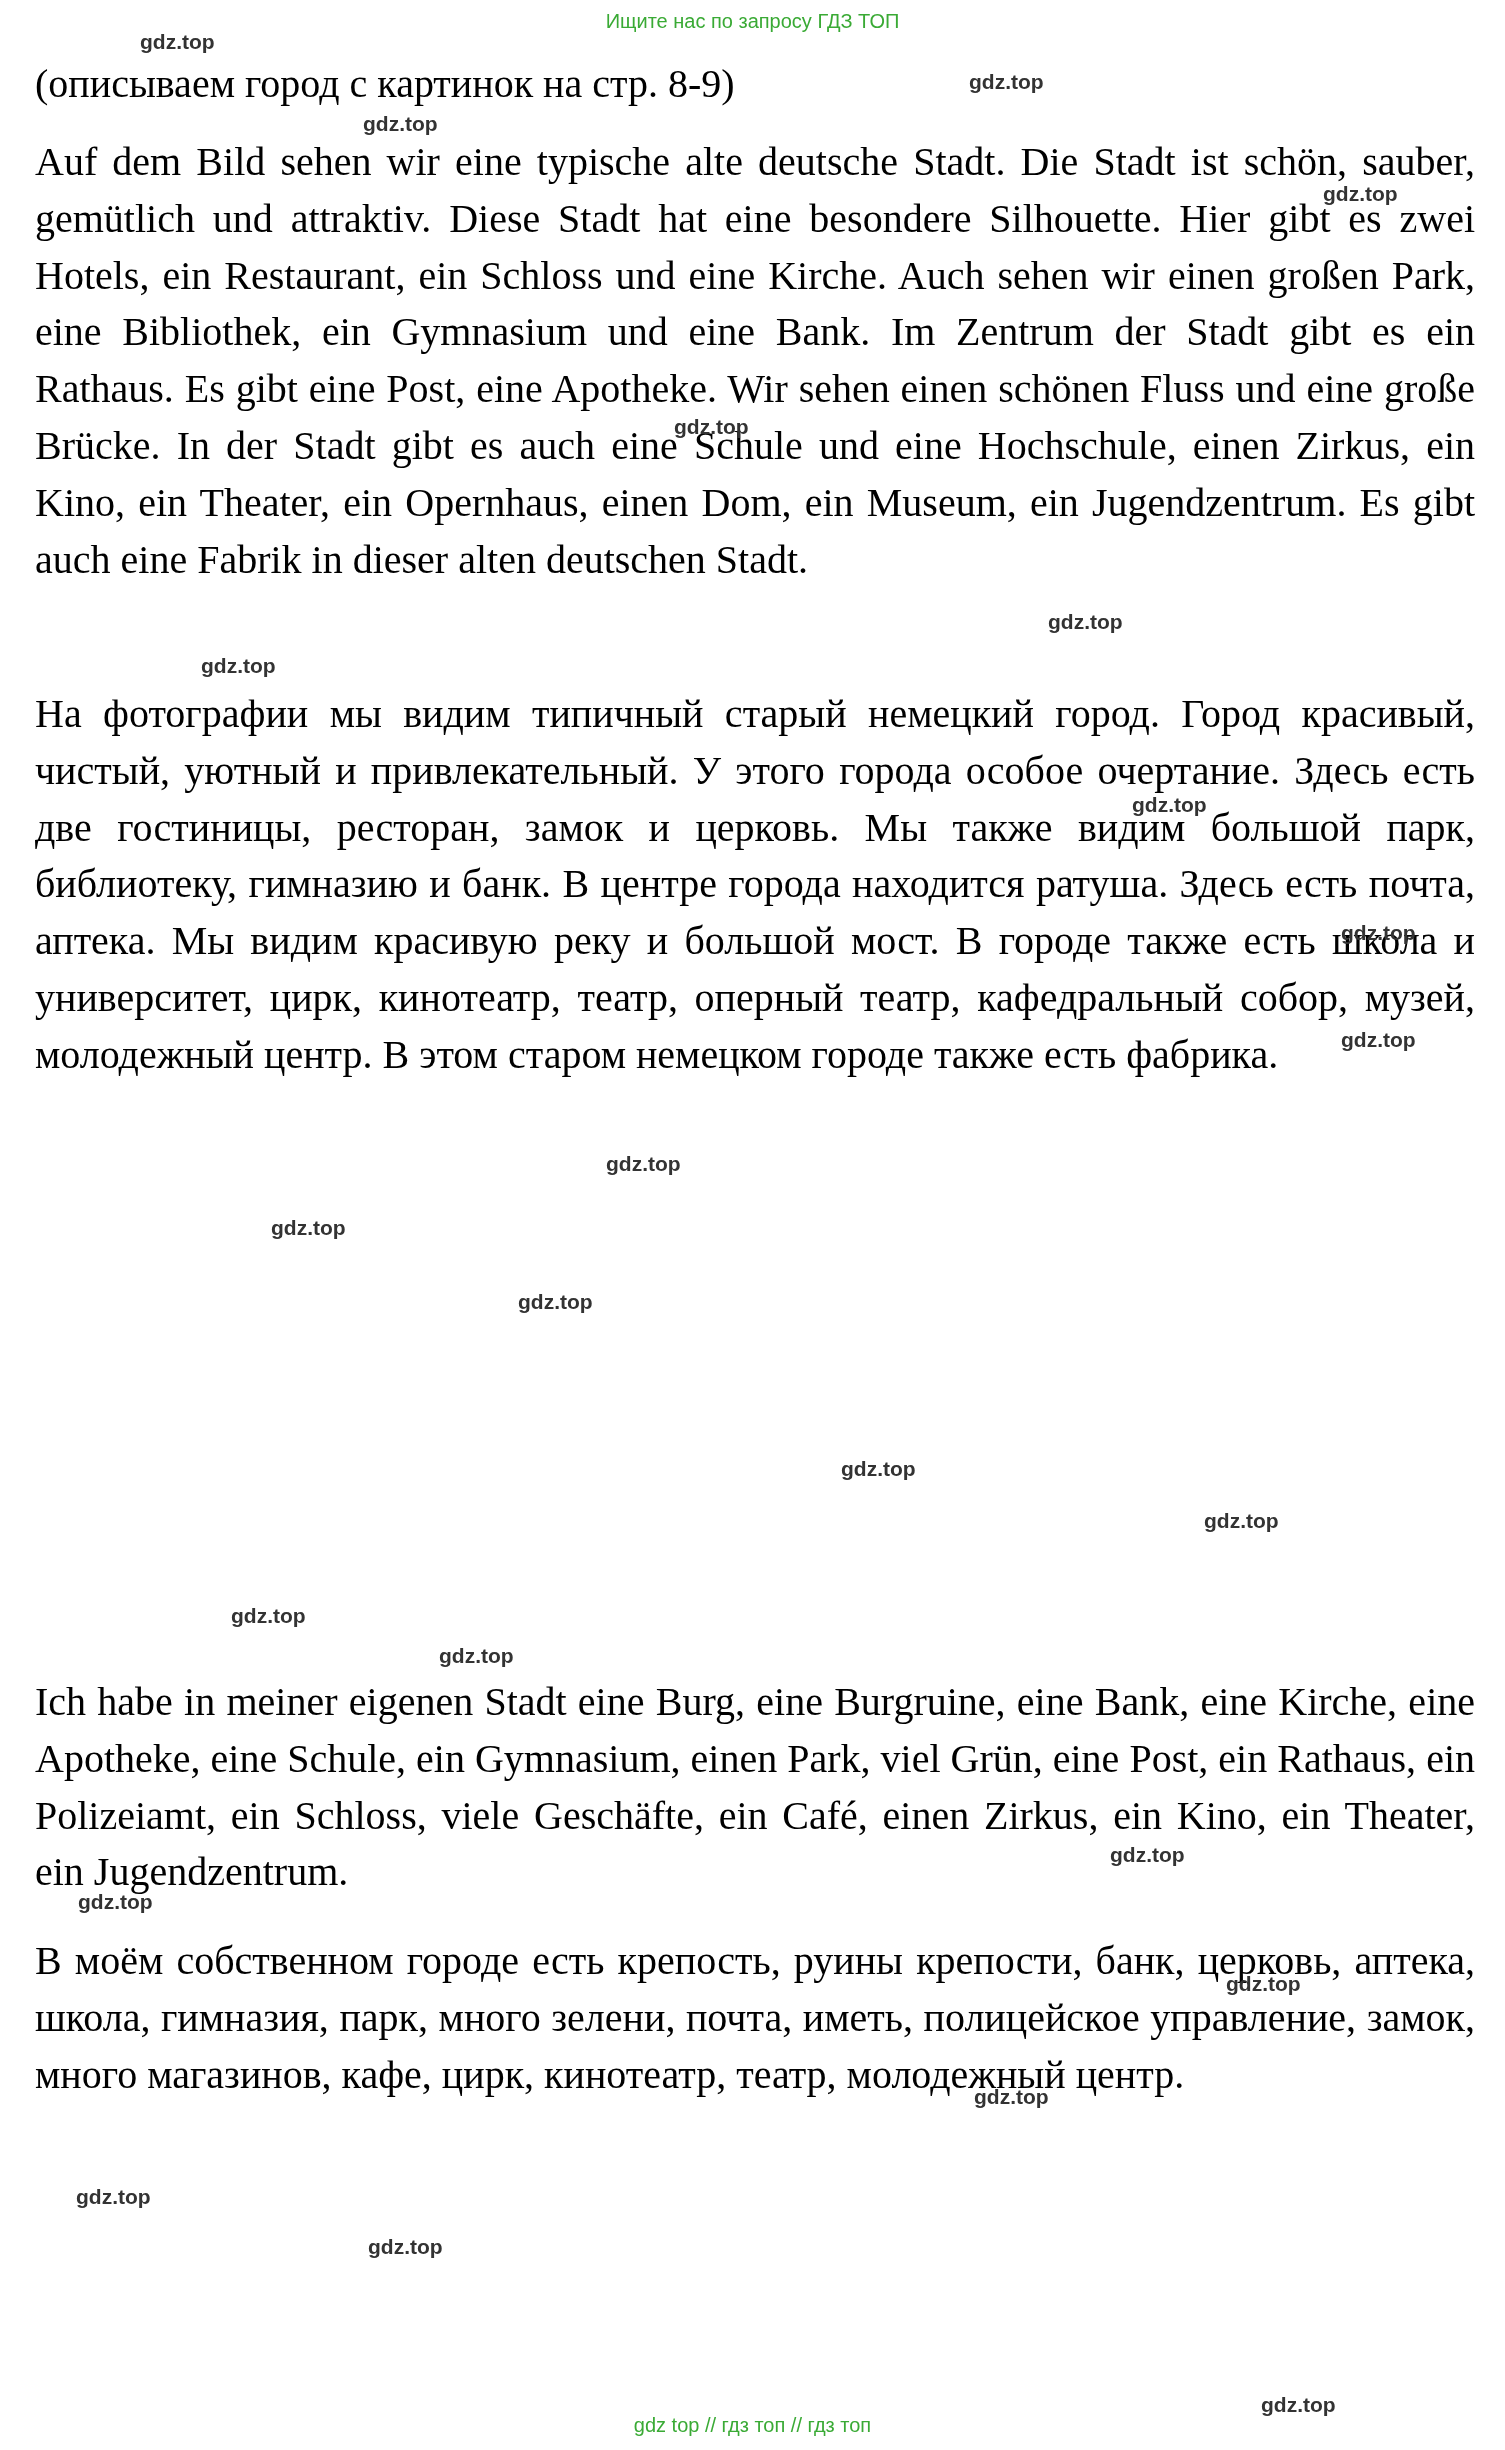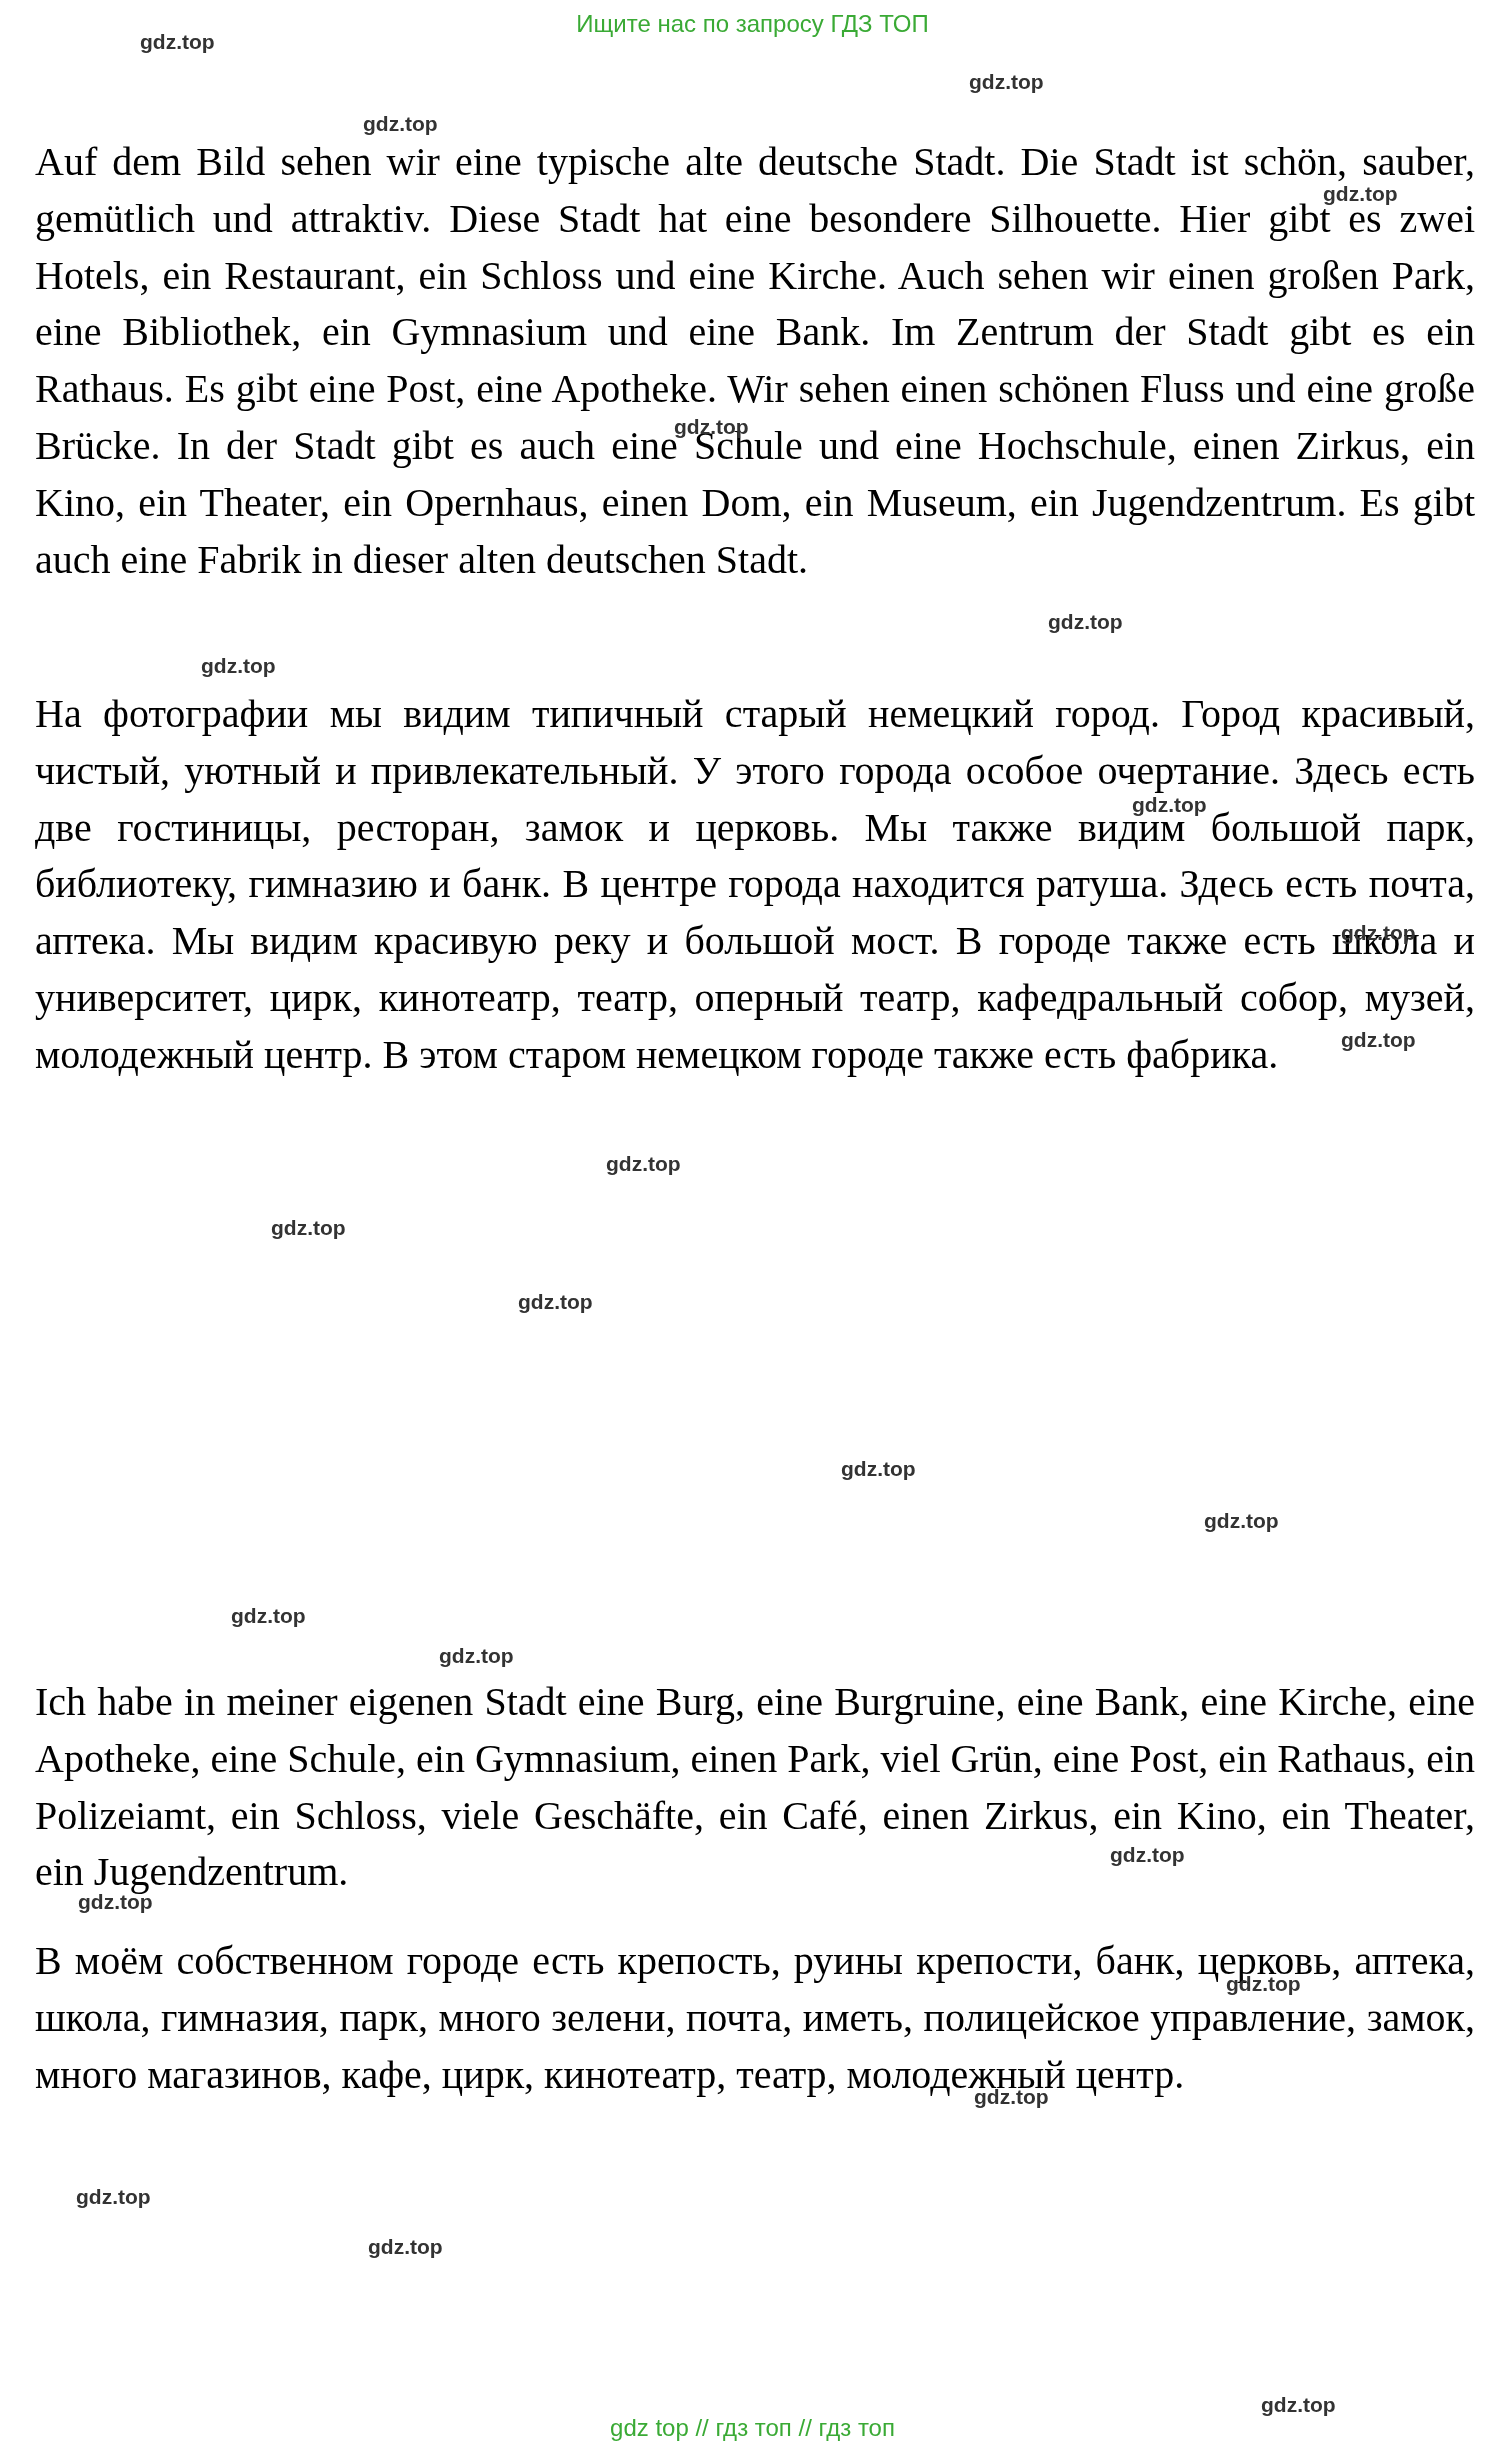--- a/index.html
+++ b/index.html
@@ -18,21 +18,21 @@
     position: relative;
     width: 1505px;
     height: 2450px;
   }
   .promo-note {
     position: absolute;
     left: 0;
     right: 0;
     text-align: center;
     font-family: "Liberation Sans", sans-serif;
-    font-size: 24px;
+    font-size: 20px;
     color: #3aaa35;
   }
   .header-note { top: 9.6px; }
   .footer-note { top: 2414px; }
   .body-text {
     position: absolute;
     left: 35px;
     right: 30px;
     font-size: 40px;
     line-height: 1.42;
@@ -56,20 +56,21 @@
     font-weight: bold;
   }
 </style>
 </head>
 <body>
 
 <div class="page">
 
   <div class="promo-note header-note">Ищите нас по запросу ГДЗ ТОП</div>
 
+  <p class="body-text intro-line">(описываем город с картинок на стр. 8-9)</p>
 
   <p class="body-text p-german-desc">Auf dem Bild sehen wir eine typische alte deutsche Stadt. Die Stadt ist schön, sauber, gemütlich und attraktiv. Diese Stadt hat eine besondere Silhouette. Hier gibt es zwei Hotels, ein Restaurant, ein Schloss und eine Kirche. Auch sehen wir einen großen Park, eine Bibliothek, ein Gymnasium und eine Bank. Im Zentrum der Stadt gibt es ein Rathaus. Es gibt eine Post, eine Apotheke. Wir sehen einen schönen Fluss und eine große Brücke. In der Stadt gibt es auch eine Schule und eine Hochschule, einen Zirkus, ein Kino, ein Theater, ein Opernhaus, einen Dom, ein Museum, ein Jugendzentrum. Es gibt auch eine Fabrik in dieser alten deutschen Stadt.</p>
 
   <p class="body-text p-russian-desc">На фотографии мы видим типичный старый немецкий город. Город красивый, чистый, уютный и привлекательный. У этого города особое очертание. Здесь есть две гостиницы, ресторан, замок и церковь. Мы также видим большой парк, библиотеку, гимназию и банк. В центре города находится ратуша. Здесь есть почта, аптека. Мы видим красивую реку и большой мост. В городе также есть школа и университет, цирк, кинотеатр, театр, оперный театр, кафедральный собор, музей, молодежный центр. В этом старом немецком городе также есть фабрика.</p>
 
 
 
   <p class="body-text p-german-have">Ich habe in meiner eigenen Stadt eine Burg, eine Burgruine, eine Bank, eine Kirche, eine Apotheke, eine Schule, ein Gymnasium, einen Park, viel Grün, eine Post, ein Rathaus, ein Polizeiamt, ein Schloss, viele Geschäfte, ein Café, einen Zirkus, ein Kino, ein Theater, ein Jugendzentrum.</p>
 
   <p class="body-text p-russian-have">В моём собственном городе есть крепость, руины крепости, банк, церковь, аптека, школа, гимназия, парк, много зелени, почта, иметь, полицейское управление, замок, много магазинов, кафе, цирк, кинотеатр, театр, молодежный центр.</p>

